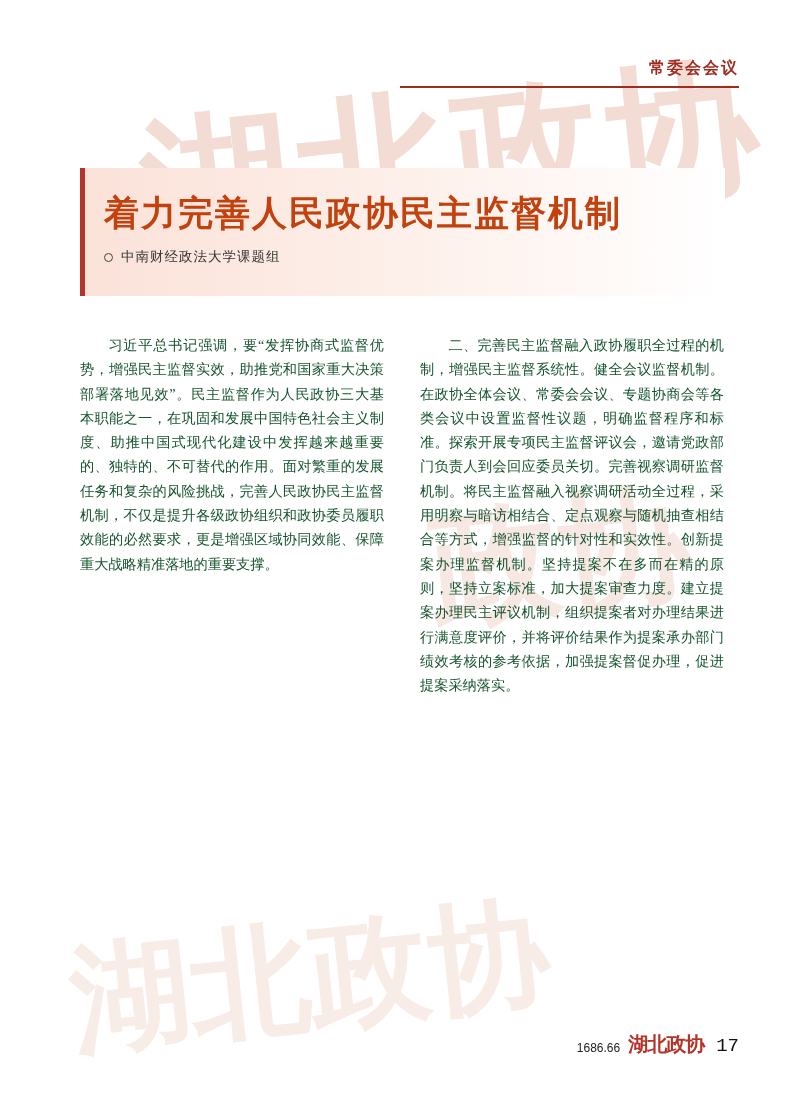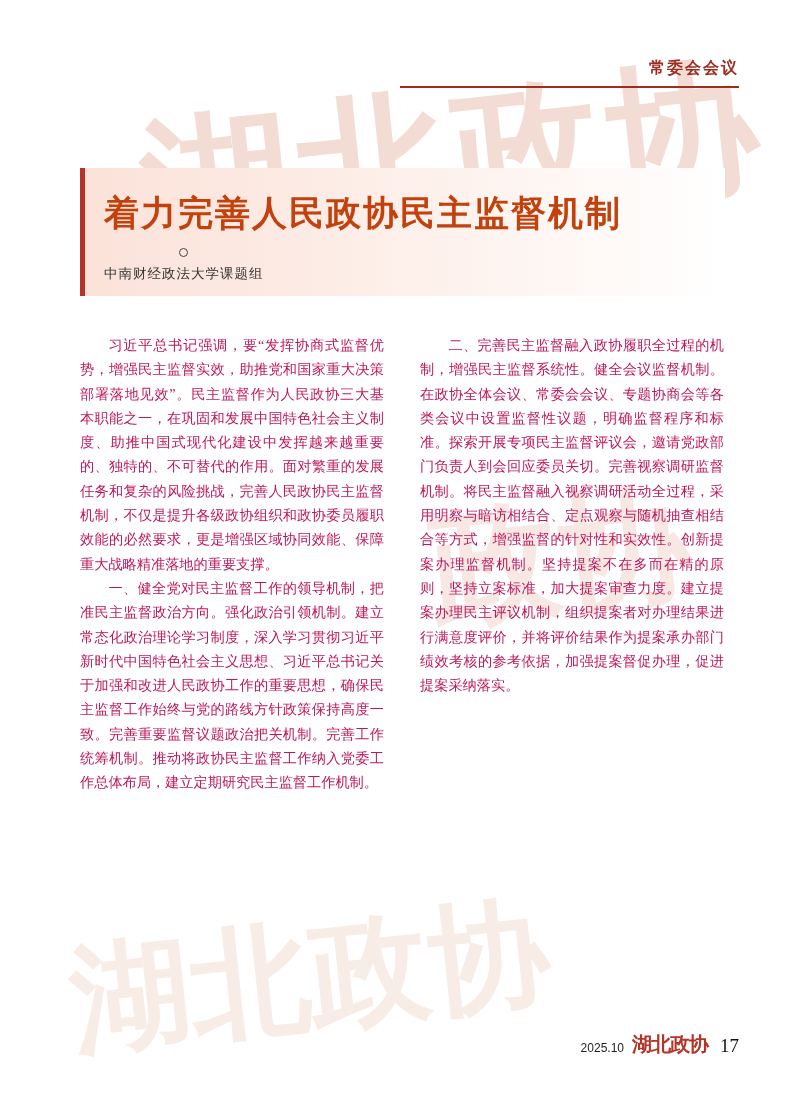--- a/index.html
+++ b/index.html
@@ -112,21 +112,20 @@
     position: absolute;
     top: 248px;
     left: 104px;
     font-size: 13.5px;
     color: #333;
     letter-spacing: 1px;
     z-index: 4;
     display: flex;
     align-items: center;
     gap: 8px;
-    flex-direction: column;
   }
   .author-mark {
     display: inline-block;
     width: 9px;
     height: 9px;
     border: 1.6px solid #444;
     border-radius: 50%;
     box-sizing: border-box;
   }
 
@@ -140,21 +139,21 @@
     gap: 36px;
     z-index: 3;
   }
   .col {
     width: 304px;
   }
   .col p {
     margin: 0 0 0 0;
     font-size: 14.2px;
     line-height: 24.3px;
-    color: #be185d;
+    color: #14532d;
     text-align: justify;
     text-justify: inter-ideograph;
     text-indent: 2em;
     font-family: "Liberation Serif", "DejaVu Serif", serif;
   }
   .col p.noindent {
     text-indent: 0;
   }
 
   
@@ -176,21 +175,21 @@
   .footer-mag {
     font-size: 20px;
     font-weight: bold;
     color: #b5342a;
     letter-spacing: -1px;
     font-family: "Liberation Serif", serif;
   }
   .footer-page {
     font-size: 19px;
     color: #111;
-    font-family: Liberation Serif, serif;
+    font-family: Liberation Mono, monospace;
     padding-bottom: 1px;
     padding-left: 4px;
   }
 </style>
 </head>
 <body>
 
 <div class="page">
 
   <div class="watermark wm1">湖北政协</div>
@@ -204,26 +203,25 @@
   <div class="title-bar"></div>
   <div class="doc-title">着力完善人民政协民主监督机制</div>
   <div class="doc-author">
     <span class="author-mark"></span>
     <span>中南财经政法大学课题组</span>
   </div>
 
   <div class="columns">
     <div class="col">
       <p>习近平总书记强调，要“发挥协商式监督优势，增强民主监督实效，助推党和国家重大决策部署落地见效”。民主监督作为人民政协三大基本职能之一，在巩固和发展中国特色社会主义制度、助推中国式现代化建设中发挥越来越重要的、独特的、不可替代的作用。面对繁重的发展任务和复杂的风险挑战，完善人民政协民主监督机制，不仅是提升各级政协组织和政协委员履职效能的必然要求，更是增强区域协同效能、保障重大战略精准落地的重要支撑。</p>
-      <p>一、健全党对民主监督工作的领导机制，把准民主监督政治方向。强化政治引领机制。建立常态化政治理论学习制度，深入学习贯彻习近平新时代中国特色社会主义思想、习近平总书记关于加强和改进人民政协工作的重要思想，确保民主监督工作始终与党的路线方针政策保持高度一致。完善重要监督议题政治把关机制。完善工作统筹机制。推动将政协民主监督工作纳入党委工作总体布局，建立定期研究民主监督工作机制。</p>
     </div>
     <div class="col">
       <p>二、完善民主监督融入政协履职全过程的机制，增强民主监督系统性。健全会议监督机制。在政协全体会议、常委会会议、专题协商会等各类会议中设置监督性议题，明确监督程序和标准。探索开展专项民主监督评议会，邀请党政部门负责人到会回应委员关切。完善视察调研监督机制。将民主监督融入视察调研活动全过程，采用明察与暗访相结合、定点观察与随机抽查相结合等方式，增强监督的针对性和实效性。创新提案办理监督机制。坚持提案不在多而在精的原则，坚持立案标准，加大提案审查力度。建立提案办理民主评议机制，组织提案者对办理结果进行满意度评价，并将评价结果作为提案承办部门绩效考核的参考依据，加强提案督促办理，促进提案采纳落实。</p>
     </div>
   </div>
 
   <div class="footer">
-    <span class="footer-date">2025.10</span>
+    <span class="footer-date">1686.66</span>
     <span class="footer-mag">湖北政协</span>
     <span class="footer-page">17</span>
   </div>
 
 </div>
 
 </body></html>

